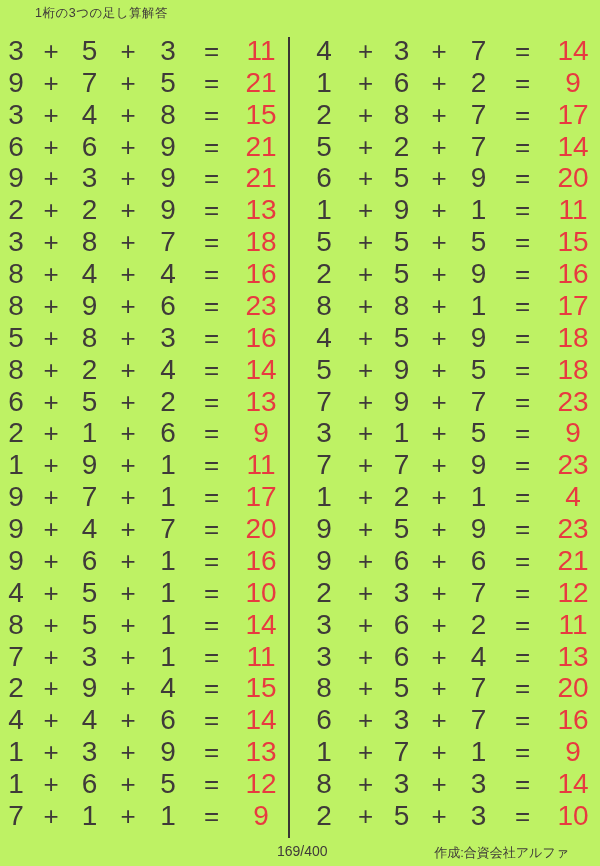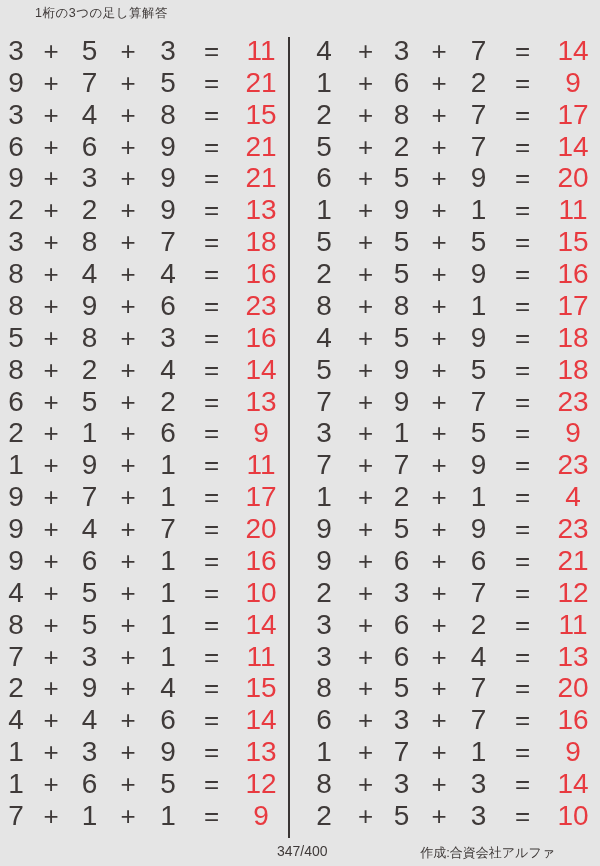--- a/index.html
+++ b/index.html
@@ -15,21 +15,21 @@
   body {
     width: 600px;
     height: 866px;
     font-family: "Liberation Sans", "DejaVu Sans", sans-serif;
     color: var(--text-color);
   }
   .page {
     position: relative;
     width: 600px;
     height: 866px;
-    background: #e5e5e5;
+    background: #bef264;
     overflow: hidden;
   }
   .title {
     position: absolute;
     left: 35px;
     top: 5px;
     font-size: 12.5px;
     letter-spacing: 0.5px;
     color: var(--text-color);
   }
@@ -70,21 +70,21 @@
   }
   .footer-page-number {
     position: absolute;
     left: 277px;
     top: 843px;
     font-size: 14px;
     color: var(--text-color);
   }
   .footer-credit {
     position: absolute;
-    right: 45px;
+    right: 31px;
     top: 844px;
     font-size: 13px;
     color: var(--text-color);
     text-align: right;
   }
 </style>
 </head>
 <body>
 
 <div class="page">
@@ -541,15 +541,15 @@
           <span class="cell op">+</span>
           <span class="cell operand">5</span>
           <span class="cell op">+</span>
           <span class="cell operand">3</span>
           <span class="cell op">=</span>
           <span class="cell answer">10</span>
         </div>
       </div>
   </div>
 
-  <div class="footer-page-number">347/400</div>
+  <div class="footer-page-number">169/400</div>
   <div class="footer-credit">作成:合資会社アルファ</div>
 </div>
 
 </body></html>

